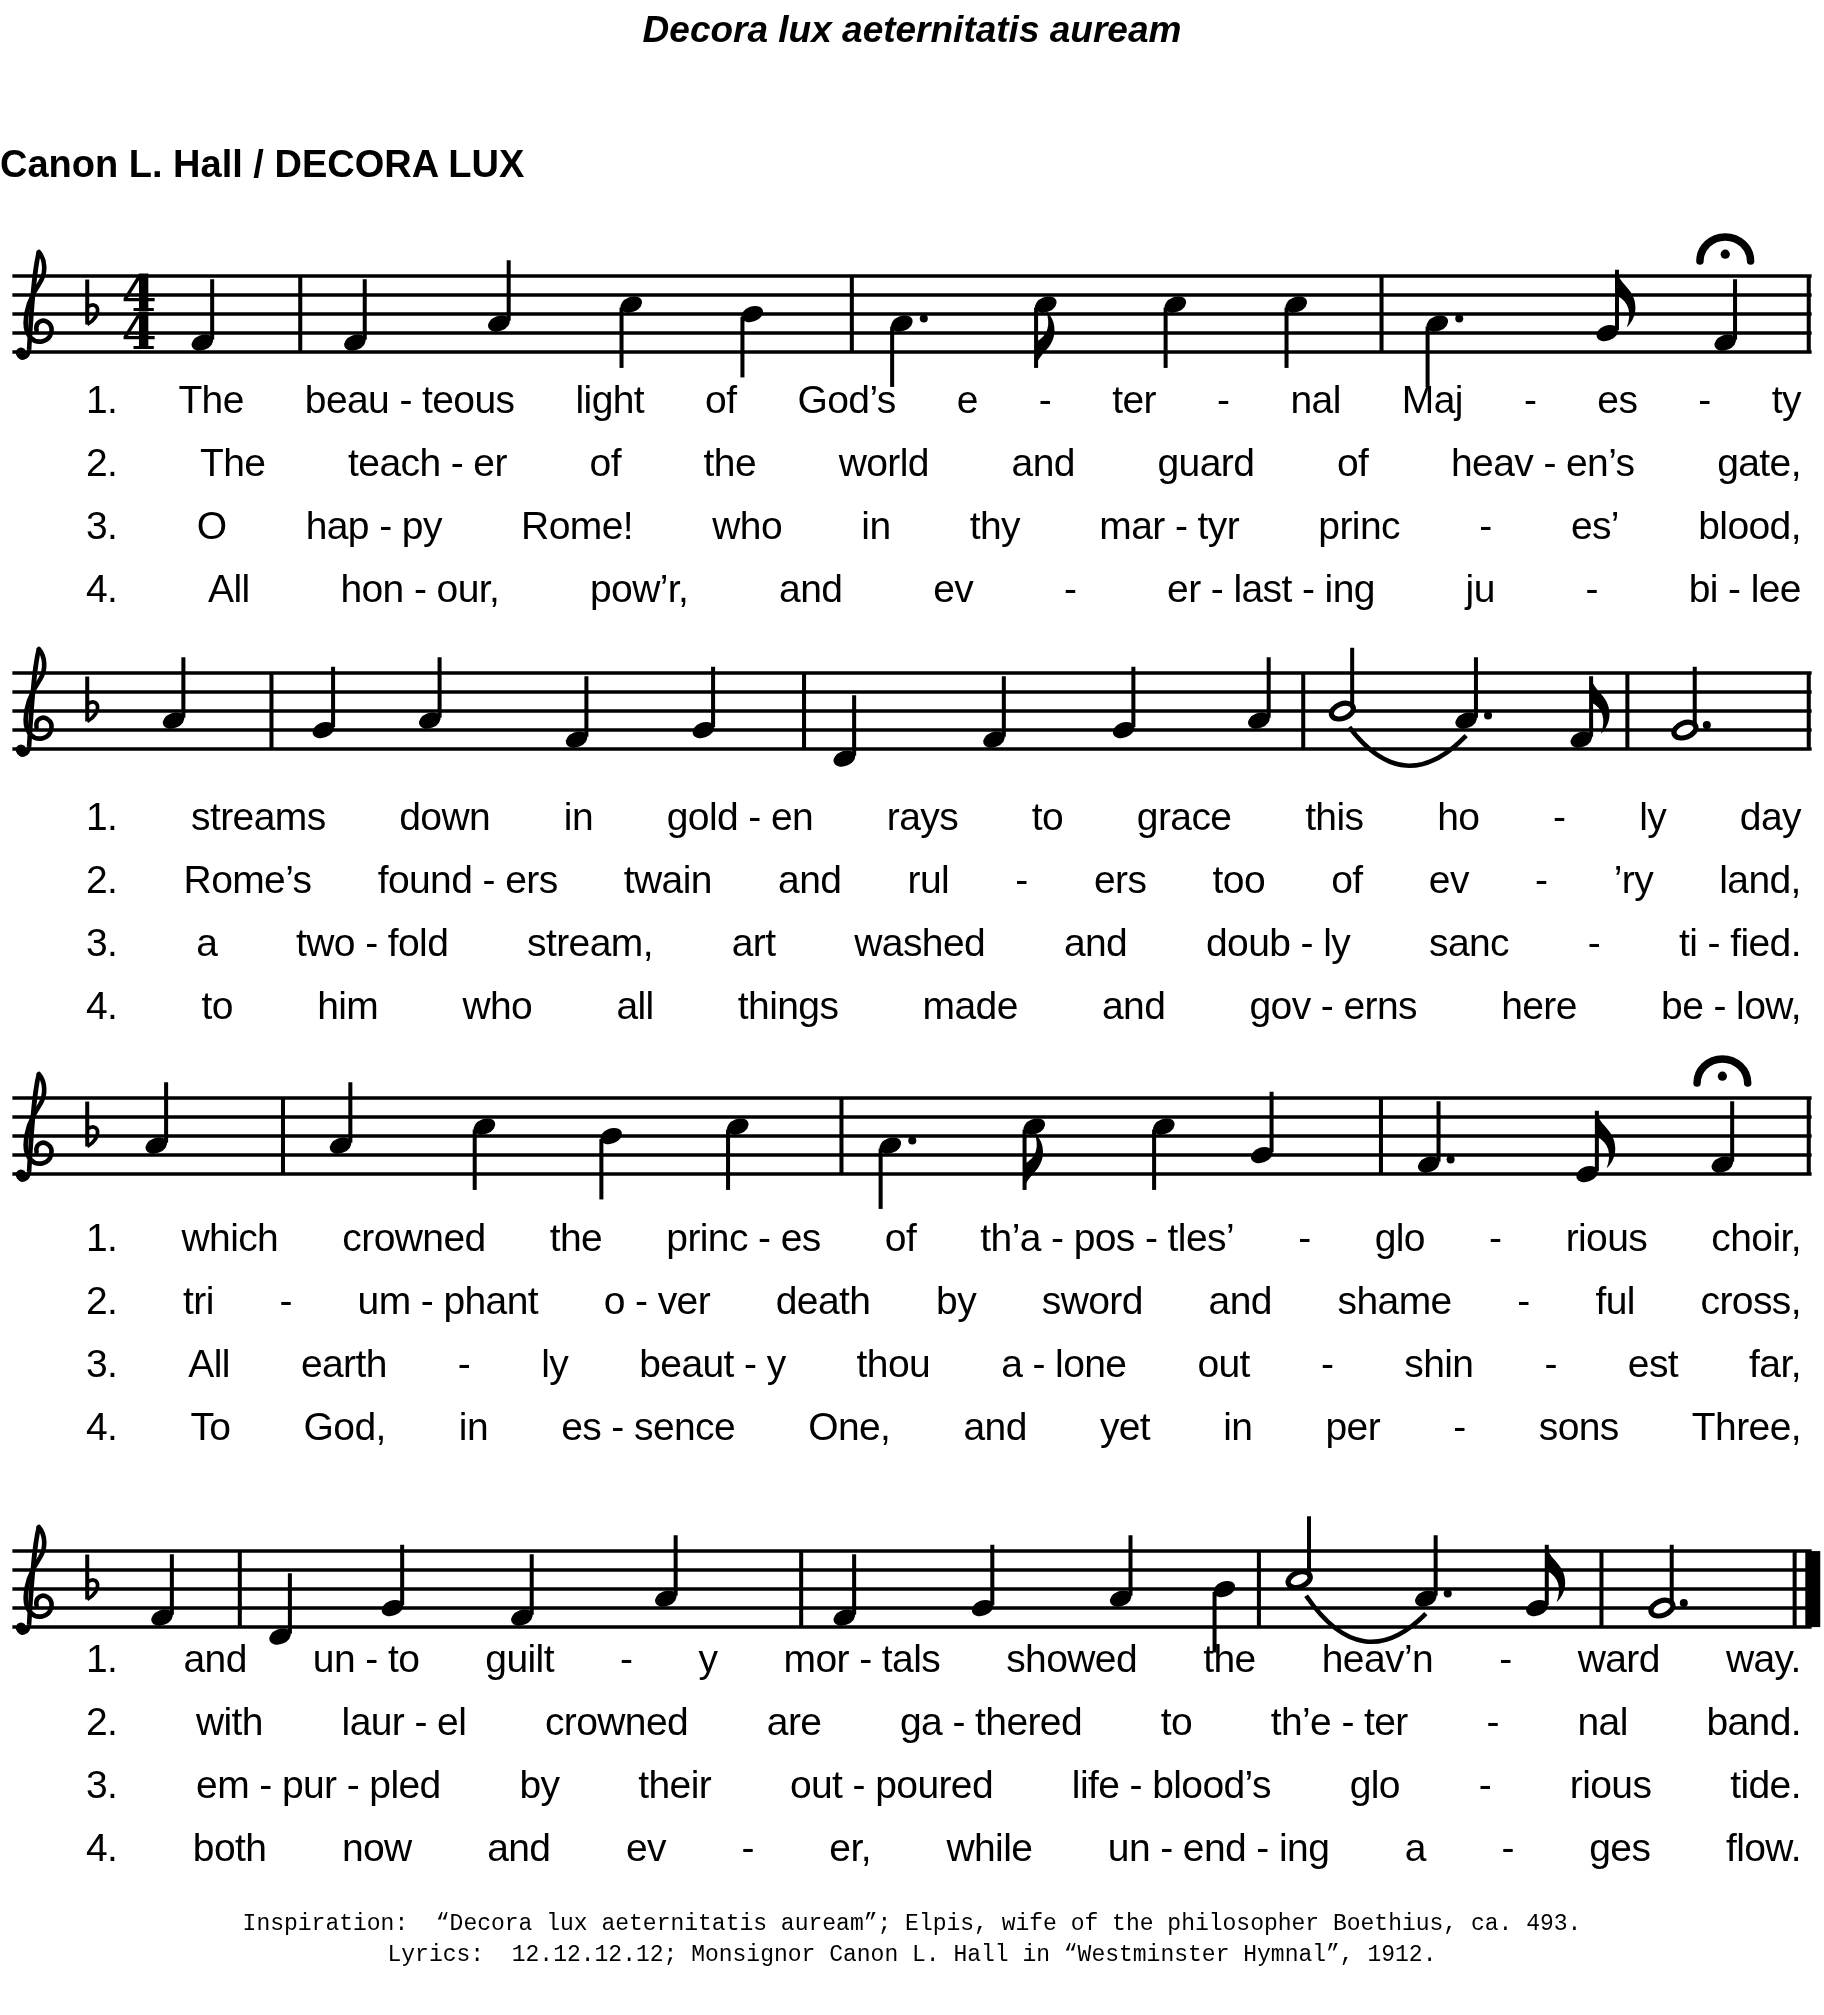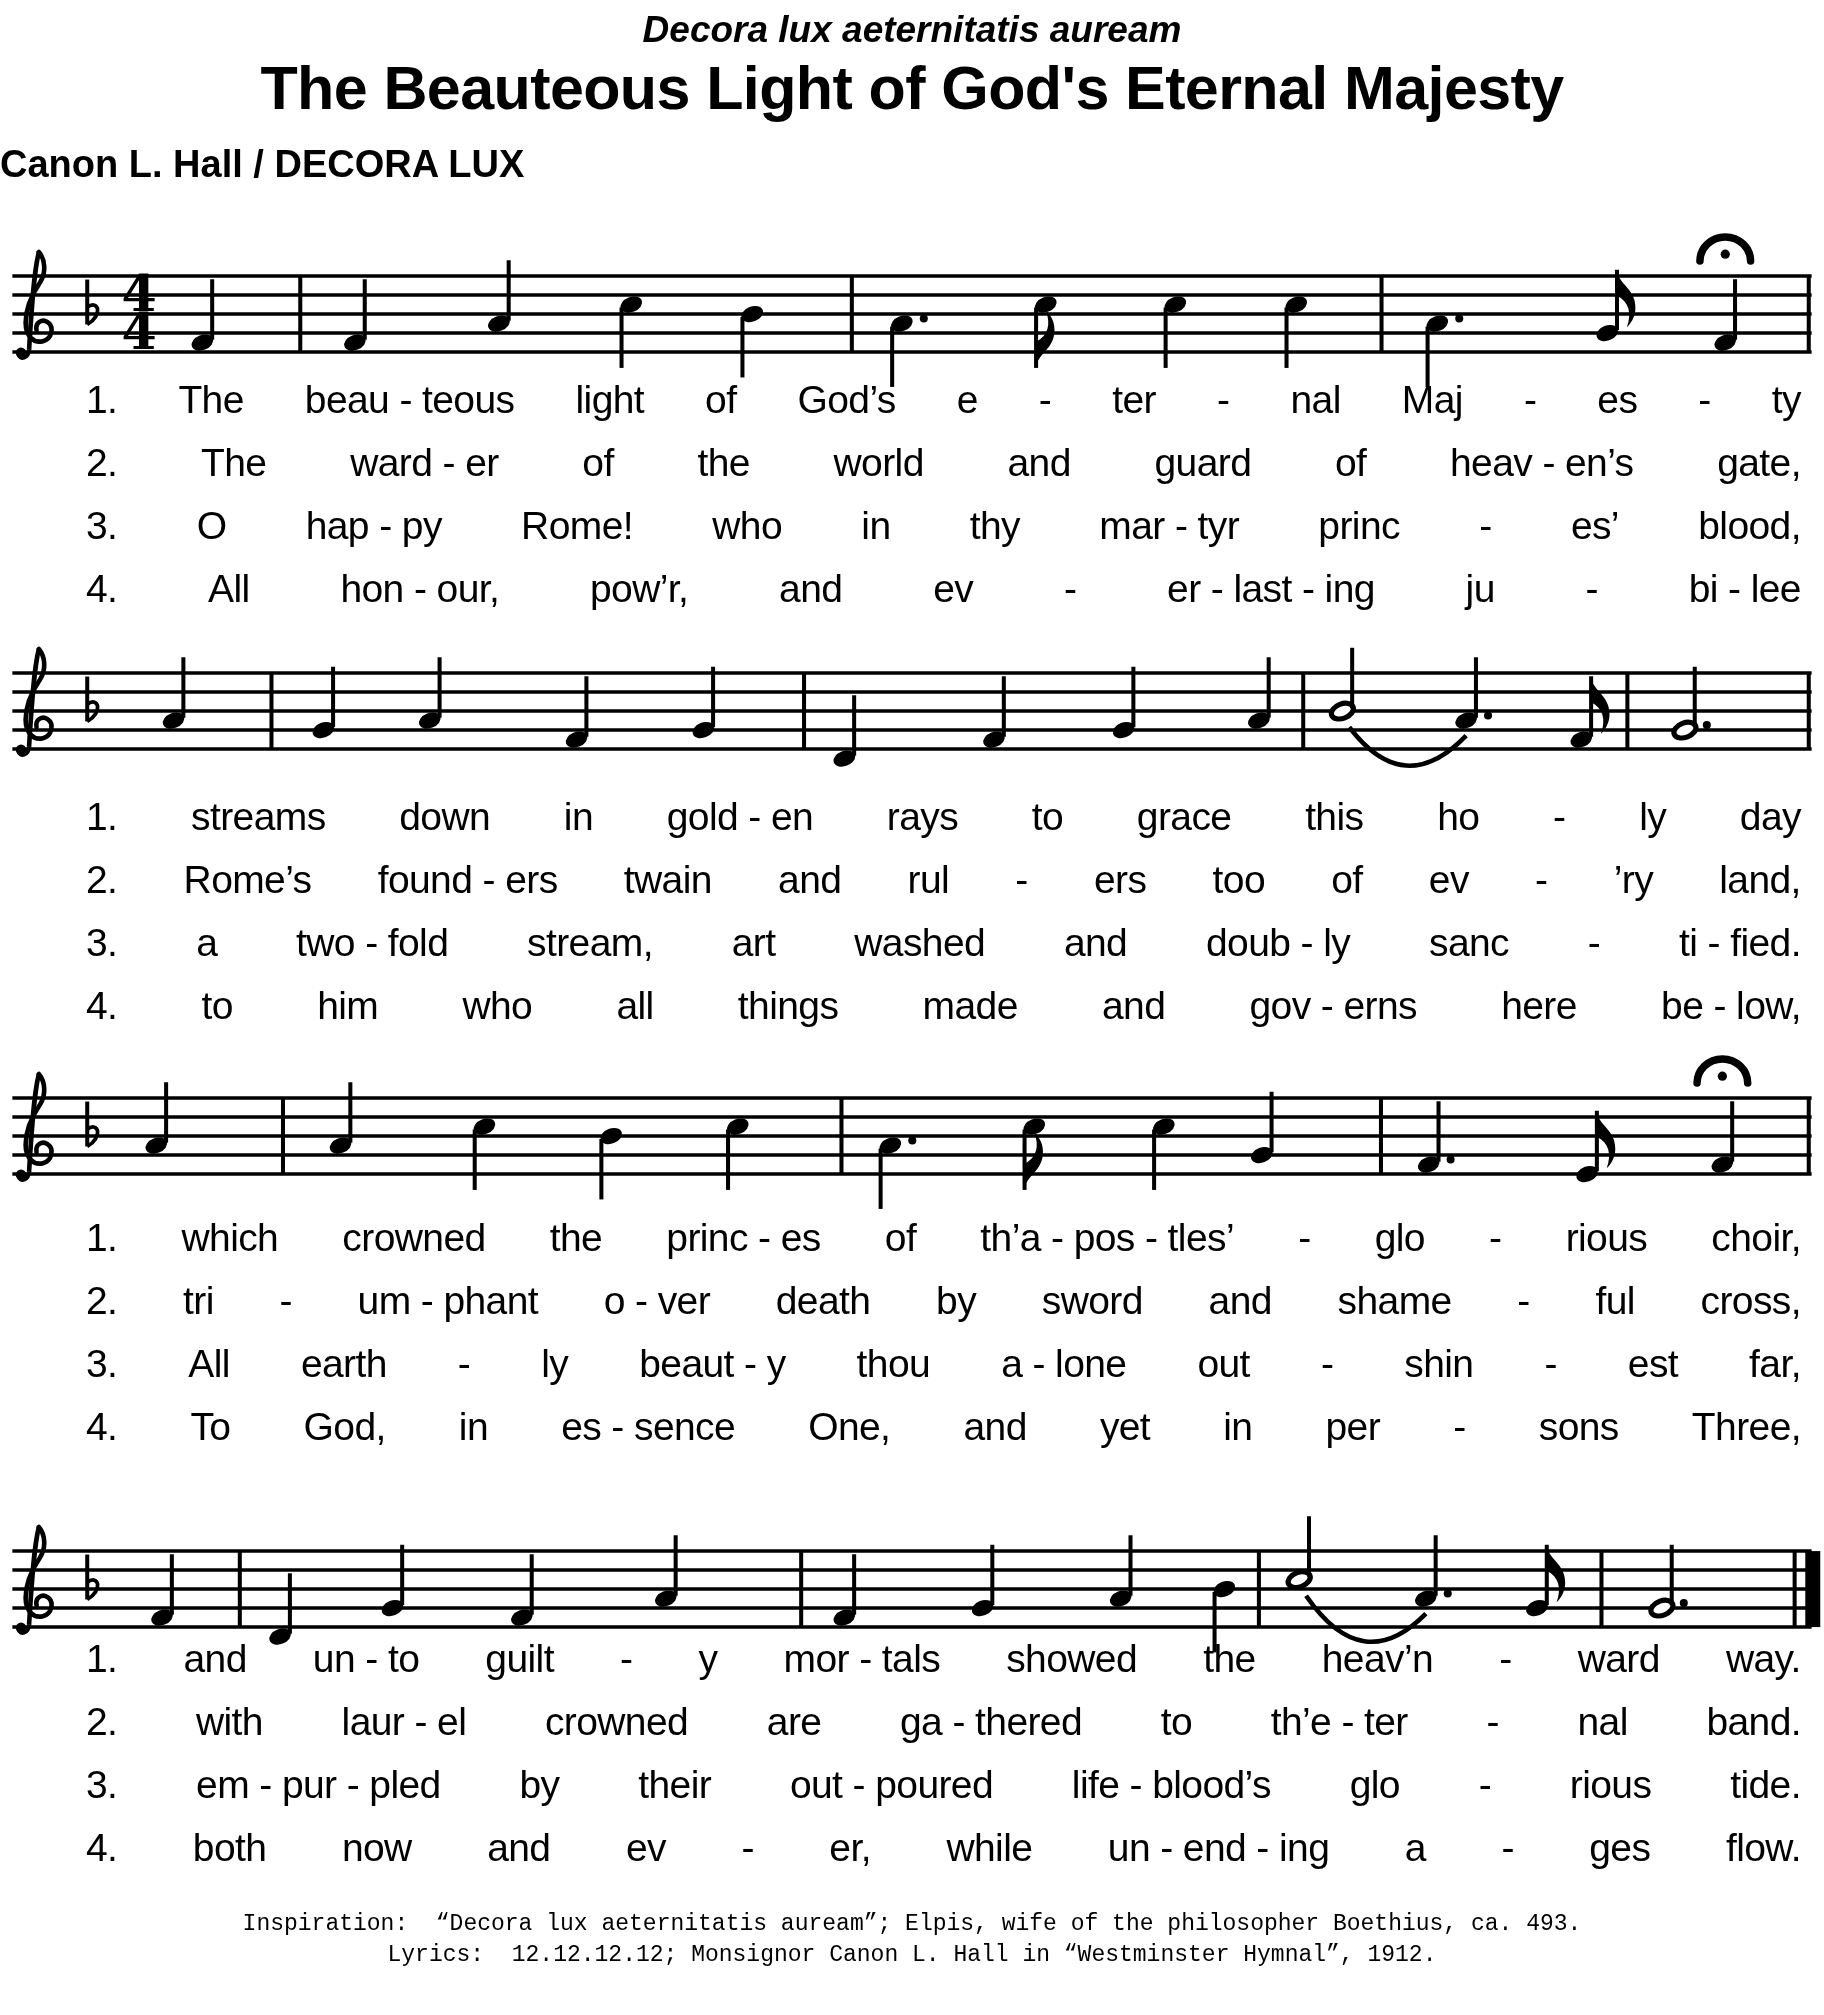--- a/index.html
+++ b/index.html
@@ -16,21 +16,20 @@
   .verse-line{display:flex;justify-content:space-between;align-items:baseline;
          height:63px;font-size:39px;font-weight:400;letter-spacing:-0.6px;white-space:pre;}
   .footer{position:absolute;top:1909px;left:0;width:100%;text-align:center;
          font-size:23px;line-height:31px;font-family:Liberation Mono, monospace;}
 </style>
 </head>
 <body>
 
 <div class="page">
   <div class="latin">Decora lux aeternitatis auream</div>
-  <h1 class="main-title">The Beauteous Light of God's Eternal Majesty</h1>
   <div class="byline">Canon L. Hall / DECORA LUX</div>
   <div id="score">
       <svg class="system" width="1824" height="190" viewBox="0 0 3165 330" style="top: 207px;">
         <line x1="20" y1="120" x2="3145" y2="120" stroke="#000" stroke-width="6"></line>
         <line x1="20" y1="153" x2="3145" y2="153" stroke="#000" stroke-width="6"></line>
         <line x1="20" y1="186" x2="3145" y2="186" stroke="#000" stroke-width="6"></line>
         <line x1="20" y1="219" x2="3145" y2="219" stroke="#000" stroke-width="6"></line>
         <line x1="20" y1="252" x2="3145" y2="252" stroke="#000" stroke-width="6"></line>
         <g transform="translate(30,120)">
           <path d="M36,-42 C47,-29 49,-6 38,11 C23,33 13,57 13,81 C13,104 27,117 43,113 C59,109 63,88 51,80 C42,74 29,80 32,94" fill="none" stroke="#000" stroke-width="8" stroke-linecap="round"></path>
@@ -336,21 +335,21 @@
         <g>
           <ellipse cx="2885" cy="219" rx="20" ry="12.5" transform="rotate(-21 2885 219)" fill="#fff" stroke="#000" stroke-width="9"></ellipse>
           <line x1="2902" y1="214" x2="2902" y2="109" stroke="#000" stroke-width="7"></line>
           <circle cx="2923" cy="210" r="7" fill="#000"></circle>
         </g>
         <rect x="3112" y="120" width="7" height="132" fill="#000"></rect>
         <rect x="3134" y="120" width="26" height="132" fill="#000"></rect>
       </svg>
       <div class="verses" style="top: 378px;">
         <div class="verse-line"><span>1.</span><span>The</span><span>beau - teous</span><span>light</span><span>of</span><span>God’s</span><span>e</span><span>-</span><span>ter</span><span>-</span><span>nal</span><span>Maj</span><span>-</span><span>es</span><span>-</span><span>ty</span></div>
-        <div class="verse-line"><span>2.</span><span>The</span><span>ward - er</span><span>of</span><span>the</span><span>world</span><span>and</span><span>guard</span><span>of</span><span>heav - en’s</span><span>gate,</span></div>
+        <div class="verse-line"><span>2.</span><span>The</span><span>teach - er</span><span>of</span><span>the</span><span>world</span><span>and</span><span>guard</span><span>of</span><span>heav - en’s</span><span>gate,</span></div>
         <div class="verse-line"><span>3.</span><span>O</span><span>hap - py</span><span>Rome!</span><span>who</span><span>in</span><span>thy</span><span>mar - tyr</span><span>princ</span><span>-</span><span>es’</span><span>blood,</span></div>
         <div class="verse-line"><span>4.</span><span>All</span><span>hon - our,</span><span>pow’r,</span><span>and</span><span>ev</span><span>-</span><span>er - last - ing</span><span>ju</span><span>-</span><span>bi - lee</span></div>
       </div>
       <div class="verses" style="top: 795px;">
         <div class="verse-line"><span>1.</span><span>streams</span><span>down</span><span>in</span><span>gold - en</span><span>rays</span><span>to</span><span>grace</span><span>this</span><span>ho</span><span>-</span><span>ly</span><span>day</span></div>
         <div class="verse-line"><span>2.</span><span>Rome’s</span><span>found - ers</span><span>twain</span><span>and</span><span>rul</span><span>-</span><span>ers</span><span>too</span><span>of</span><span>ev</span><span>-</span><span>’ry</span><span>land,</span></div>
         <div class="verse-line"><span>3.</span><span>a</span><span>two - fold</span><span>stream,</span><span>art</span><span>washed</span><span>and</span><span>doub - ly</span><span>sanc</span><span>-</span><span>ti - fied.</span></div>
         <div class="verse-line"><span>4.</span><span>to</span><span>him</span><span>who</span><span>all</span><span>things</span><span>made</span><span>and</span><span>gov - erns</span><span>here</span><span>be - low,</span></div>
       </div>
       <div class="verses" style="top: 1216px;">

